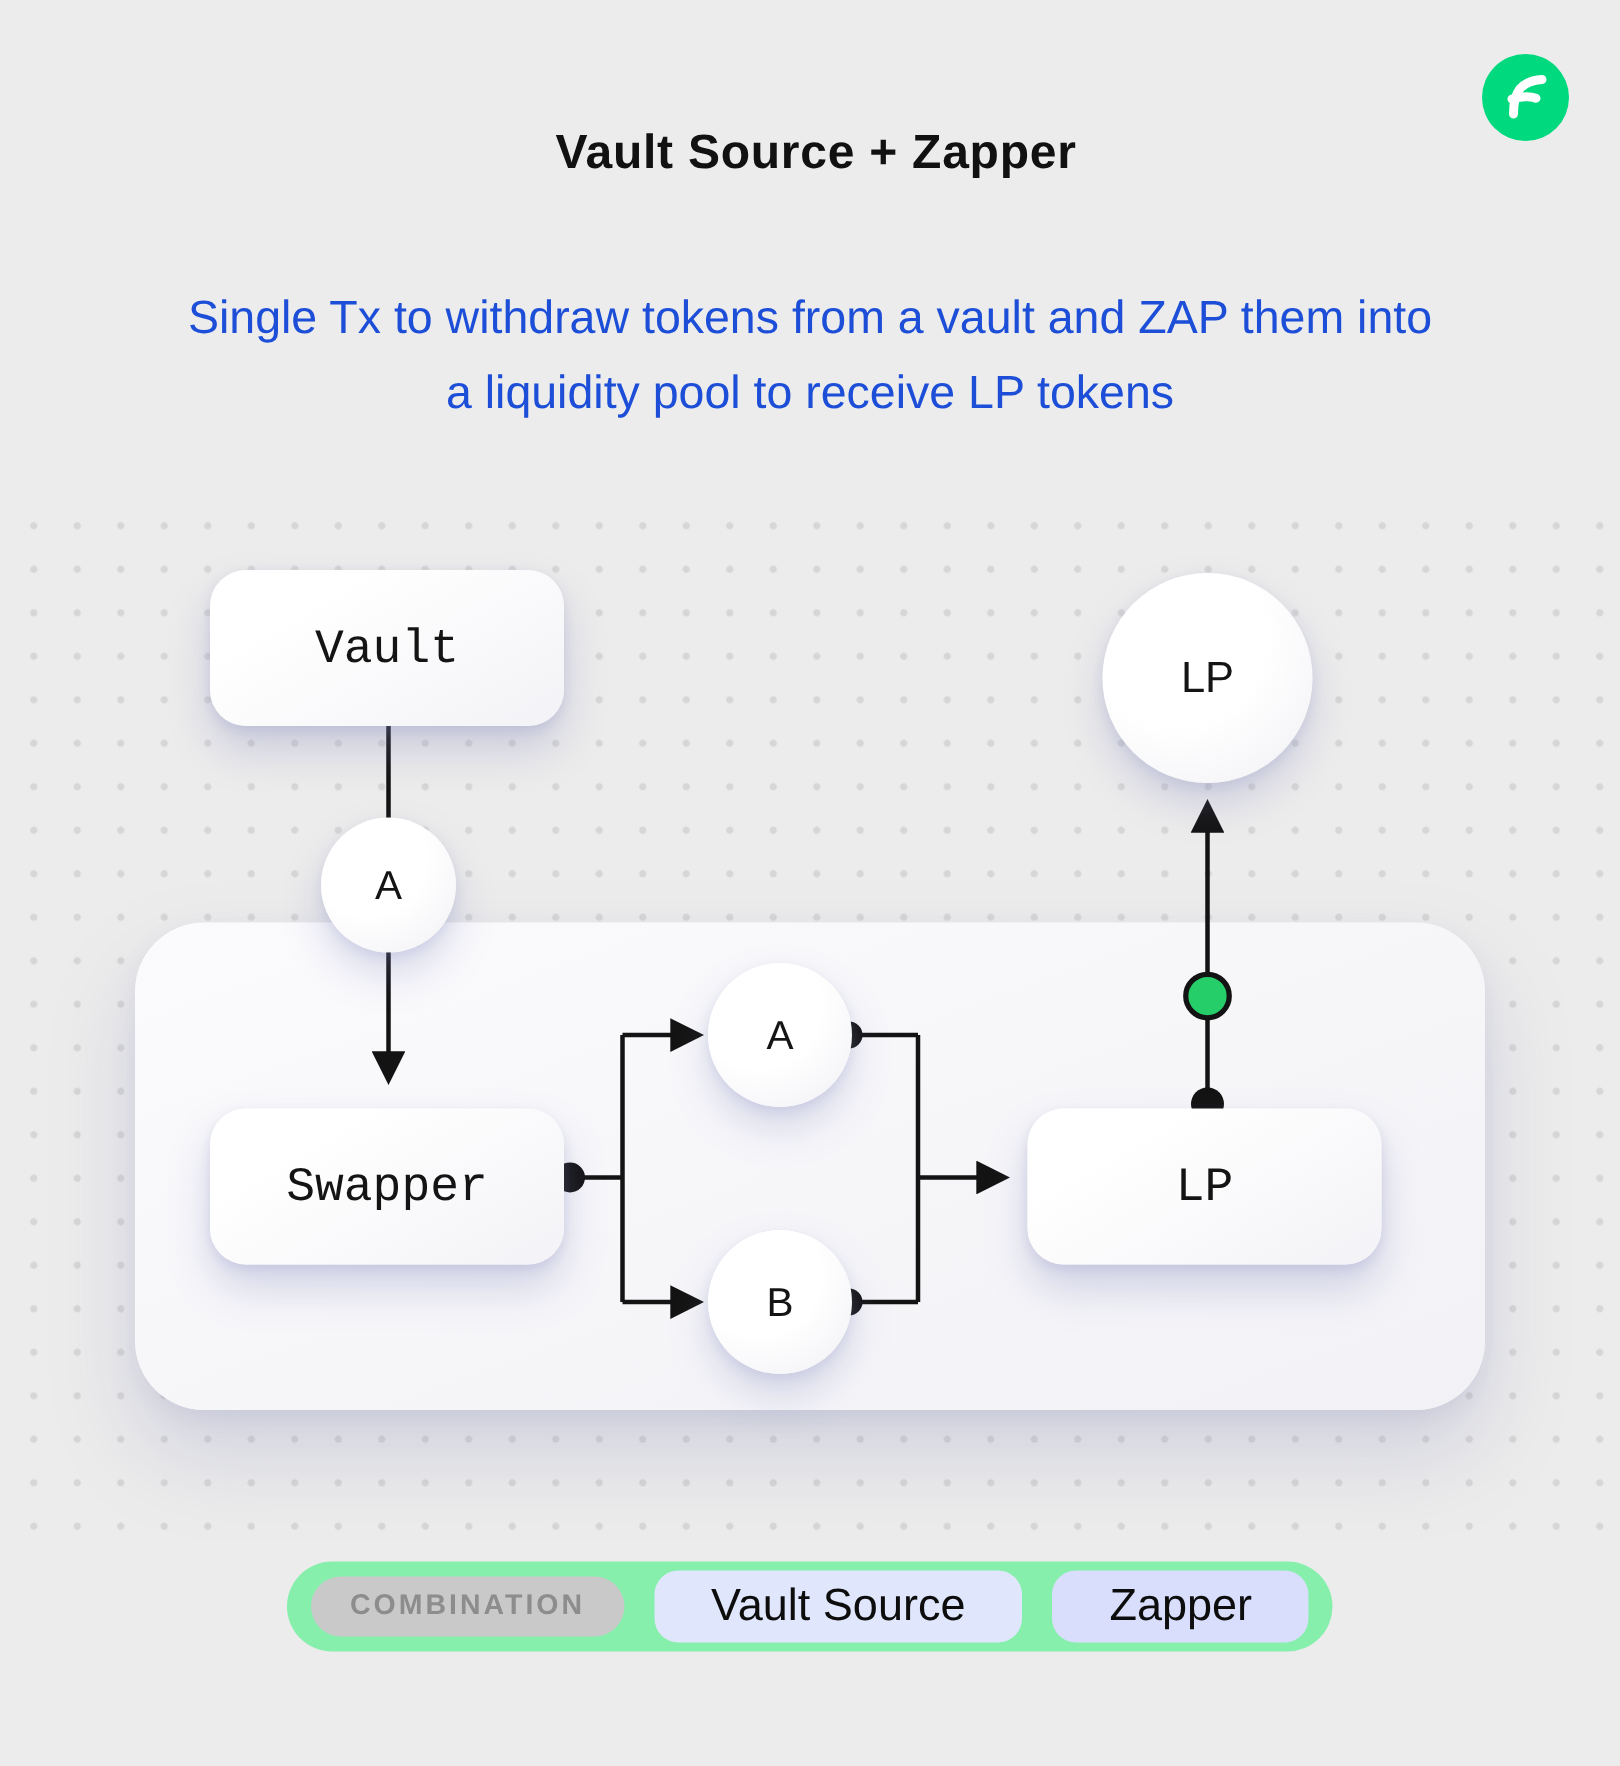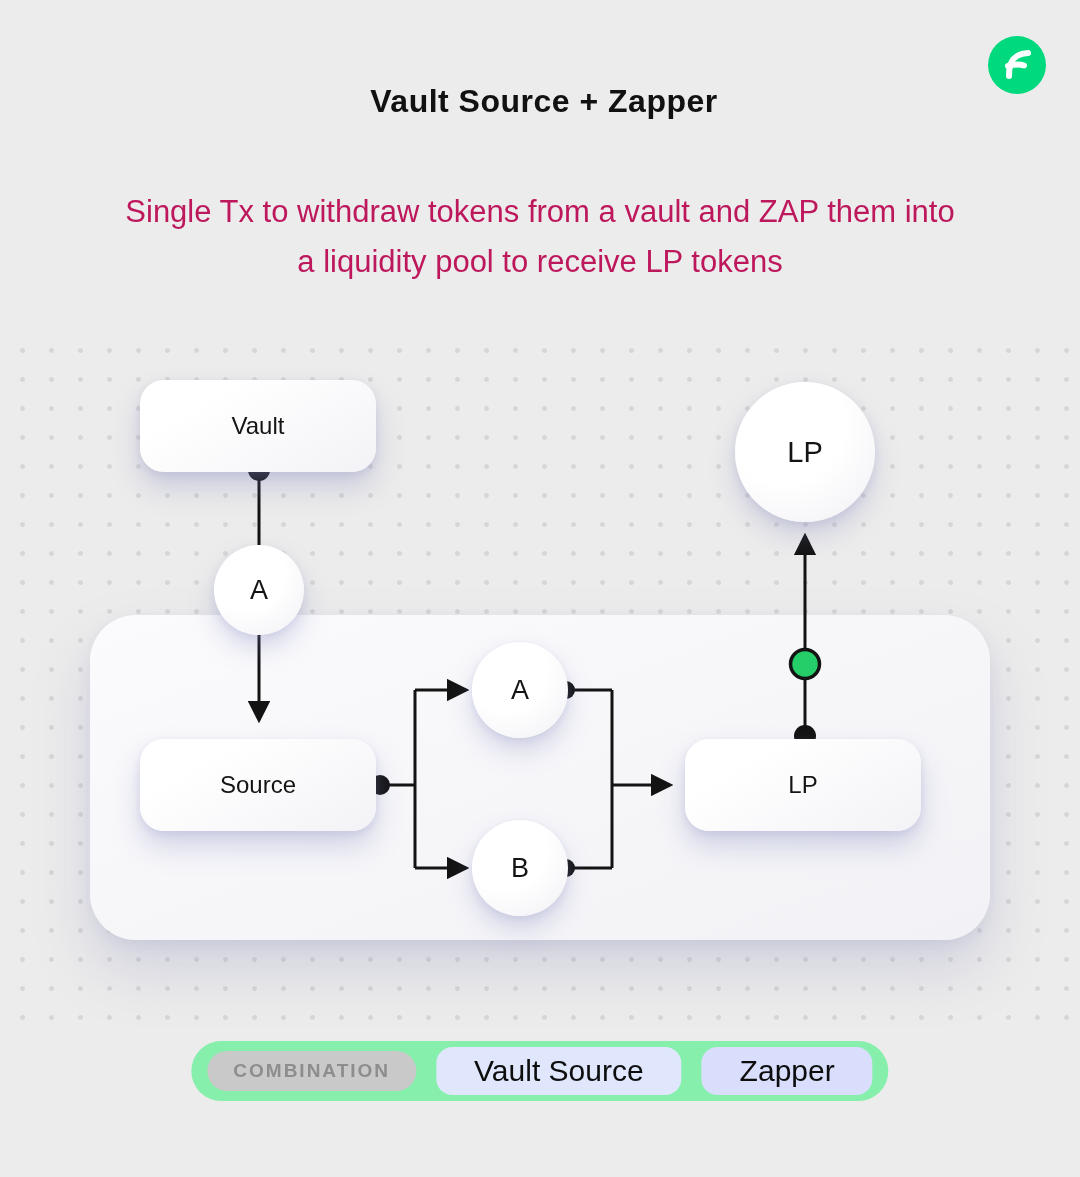--- a/index.html
+++ b/index.html
@@ -2,41 +2,41 @@
 <html><head>
 <meta charset="utf-8">
 <style>
   html,body{margin:0;padding:0;}
   body{width:1080px;height:1177px;background:#ececec;font-family:"Liberation Sans",sans-serif;color:#121212;}
   .stage{position:relative;width:1080px;height:1177px;background:#ececec;overflow:hidden;}
 
   .title{position:absolute;top:62px;left:4px;width:100%;text-align:center;
          font-size:32px;font-weight:700;letter-spacing:.5px;color:#111;}
   .subtitle{position:absolute;top:156px;left:50%;transform:translateX(-50%);
-         width:850px;text-align:center;font-size:31px;line-height:1.62;color:#be185d;}
+         width:850px;text-align:center;font-size:31px;line-height:1.62;color:#1d4ed8;}
 
   .logo{position:absolute;top:36px;right:34px;width:58px;height:58px;}
 
   .dots{position:absolute;left:0;top:330px;width:1080px;height:694px;
         background-image:radial-gradient(circle,#d6d6d6 2.1px,transparent 2.7px);
         background-size:29px 29px;background-position:8px 6px;z-index:1;}
 
   .panel{position:absolute;left:90px;top:615px;width:900px;height:325px;border-radius:46px;
          background:linear-gradient(160deg,#fbfbfd,#f2f2f6);
          box-shadow:0 30px 55px rgba(130,135,185,.25),0 6px 14px rgba(130,135,185,.12);
          z-index:2;}
 
   svg.connectors{position:absolute;left:0;top:0;z-index:3;pointer-events:none;}
 
   .node{position:absolute;display:flex;align-items:center;justify-content:center;
         color:#141414;z-index:4;}
-  .box{width:236px;height:92px;border-radius:24px;
+  .box{width:236px;height:104px;border-radius:24px;
        background:linear-gradient(150deg,#ffffff 25%,#f3f3f7);
        box-shadow:0 16px 28px rgba(125,130,185,.30),0 3px 8px rgba(125,130,185,.18);
-       font-size:24px;}
+       font-size:32px;font-family:Liberation Mono, monospace;}
   .circle{border-radius:50%;
        background:radial-gradient(circle at 35% 30%,#ffffff 45%,#f0f0f5);
        box-shadow:0 14px 26px rgba(125,130,185,.28),0 3px 8px rgba(125,130,185,.16);
        font-size:27px;}
 
   .vault{left:140px;top:380px;}
   .swapper{left:140px;top:739px;}
   .lp-box{left:685px;top:739px;}
   .mid-a{left:214px;top:545px;width:90px;height:90px;}
   .tok-a{left:472px;top:642px;width:96px;height:96px;}
@@ -102,21 +102,21 @@
 
   <div class="node box vault">
     <span>Vault</span>
   </div>
 
   <div class="node circle mid-a">
     <span>A</span>
   </div>
 
   <div class="node box swapper">
-    <span>Source</span>
+    <span>Swapper</span>
   </div>
 
   <div class="node circle tok-a">
     <span>A</span>
   </div>
 
   <div class="node circle tok-b">
     <span>B</span>
   </div>
 

